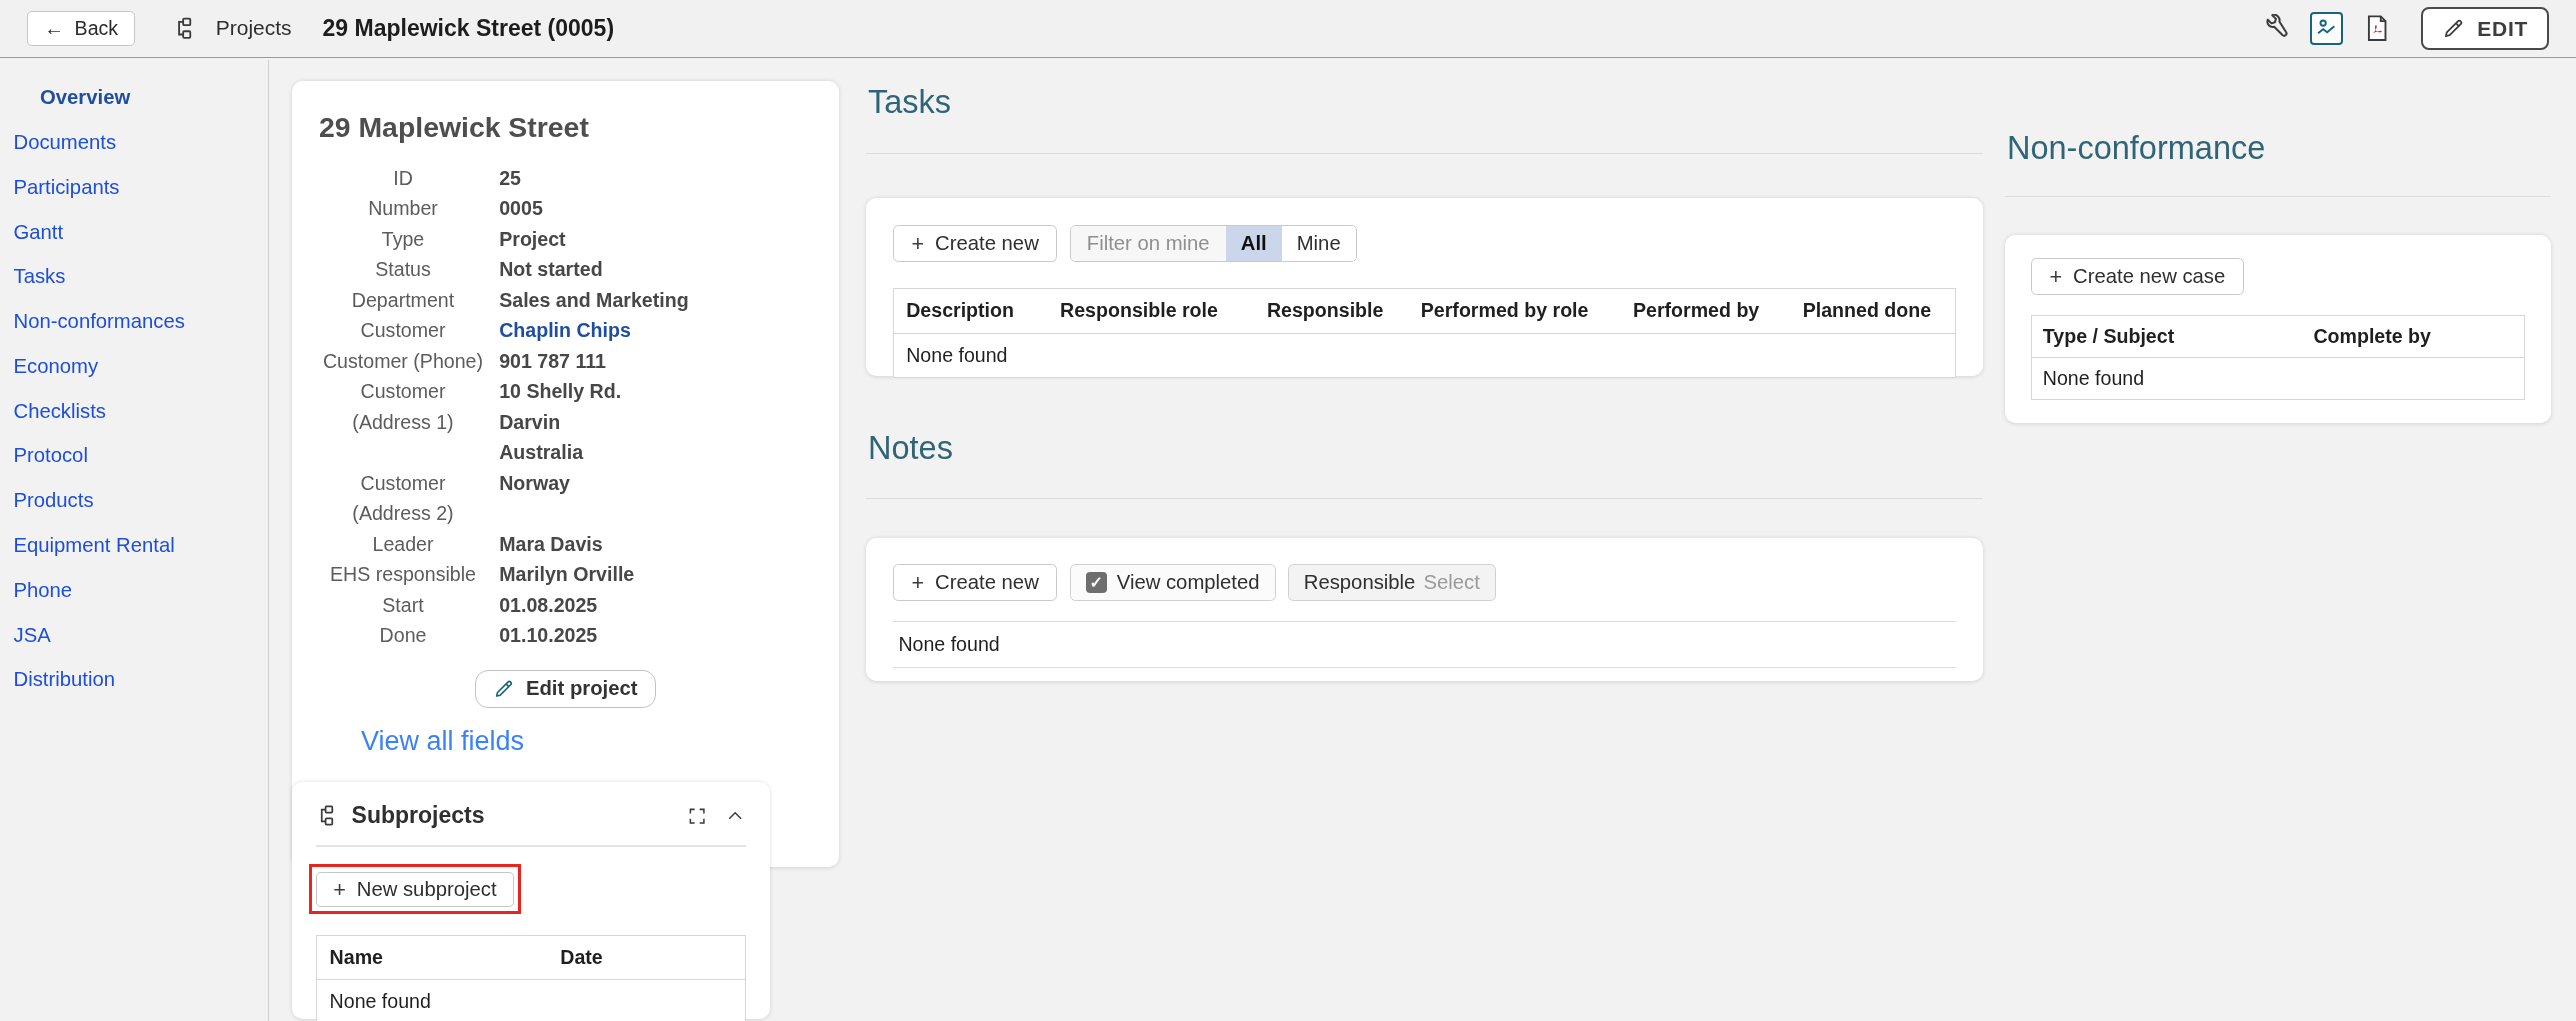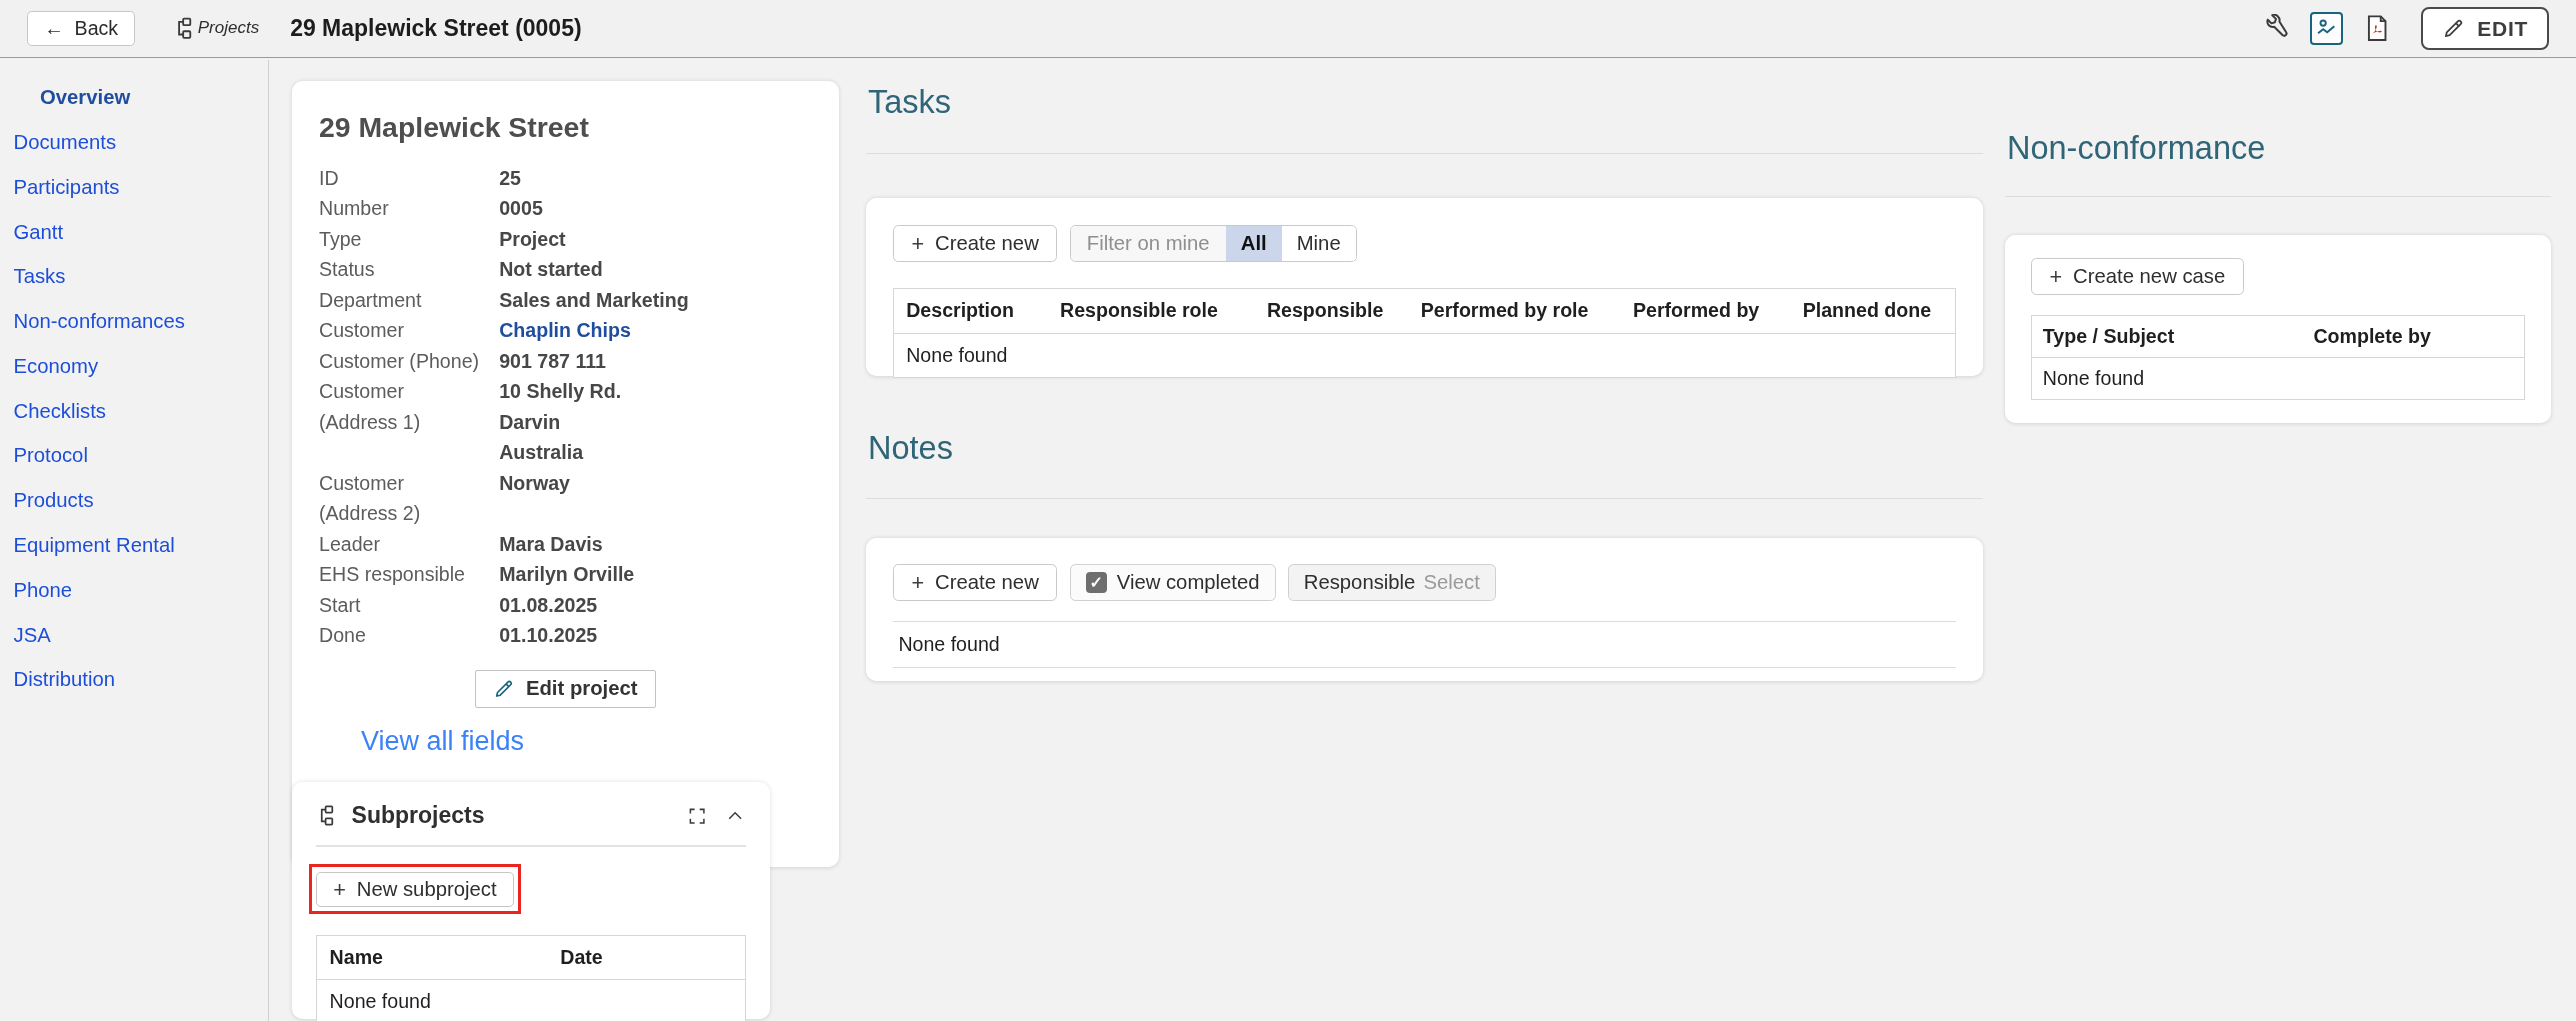--- a/index.html
+++ b/index.html
@@ -22,22 +22,22 @@
     padding:0 27px;
     z-index:5;
   }
   .back-btn {
     display:inline-flex; align-items:center; gap:10.8px;
     background:#fff; border:1.4px solid #c6c6c6; border-radius:4.7px;
     padding:4.7px 16.2px; font-size:19.6px; color:#2b2b2b;
   }
   .brand {
     margin-left:38px;
-    display:flex; align-items:center; gap:0;
-    font-size:17px; color:#2e2e2e;font-style:italic;
+    display:flex; align-items:center; gap:18px;
+    font-size:21px; color:#2e2e2e;
   }
   .brand .glyph-icon { width:24.4px; height:24.4px; color:#3a3a3a; }
   .topbar-title { margin-left:31px; font-size:23px; font-weight:bold; color:#1d1d1d; }
   .topbar-right { margin-left:auto; display:flex; align-items:center; gap:20.3px; }
   .tb-icon { width:28.4px; height:28.4px; color:#3c3c3c; }
   .activity-box {
     width:32.5px; height:32.5px; border:2px solid #17647e; border-radius:4.1px;
     display:flex; align-items:center; justify-content:center; color:#17647e;
     background:#fdfdfd;
   }
@@ -71,27 +71,27 @@
   
   #details-card {
     position:absolute; left:292px; top:81px; width:547px; height:786px;
     padding:27px 27px 20.3px;
   }
   .pc-title { font-size:28.4px; font-weight:bold; color:#4e4e4e; margin:2.7px 0 19px; }
   .field-row {
     display:grid; grid-template-columns:168px 1fr; column-gap:12.2px;
     font-size:19.6px; line-height:30.5px;
   }
-  .field-label { text-align:left; color:#5c5c5c; }
+  .field-label { text-align:center; color:#5c5c5c; }
   .field-value { font-weight:bold; color:#474747; white-space:pre-line; }
   .field-value.link { color:#1f4e9e; }
   .edit-project-row { text-align:center; margin-top:19px; }
   .edit-project-btn {
     display:inline-flex; align-items:center; gap:10.8px;
-    background:#fff; border:1.4px solid #c3c3c3; border-radius:2px;
+    background:#fff; border:1.4px solid #c3c3c3; border-radius:13px;
     padding:6.8px 17.6px; font-size:20.3px; font-weight:bold; color:#333;
   }
   .edit-project-btn .glyph-icon { width:21.7px; height:21.7px; color:#17647e; }
   .view-all {
     margin:17.6px 0 0 42px; font-size:27px; color:#3b82f6; width:fit-content;
   }
 
   
   #subprojects-card {
     position:absolute; left:292px; top:782px; width:478px; height:237px;

